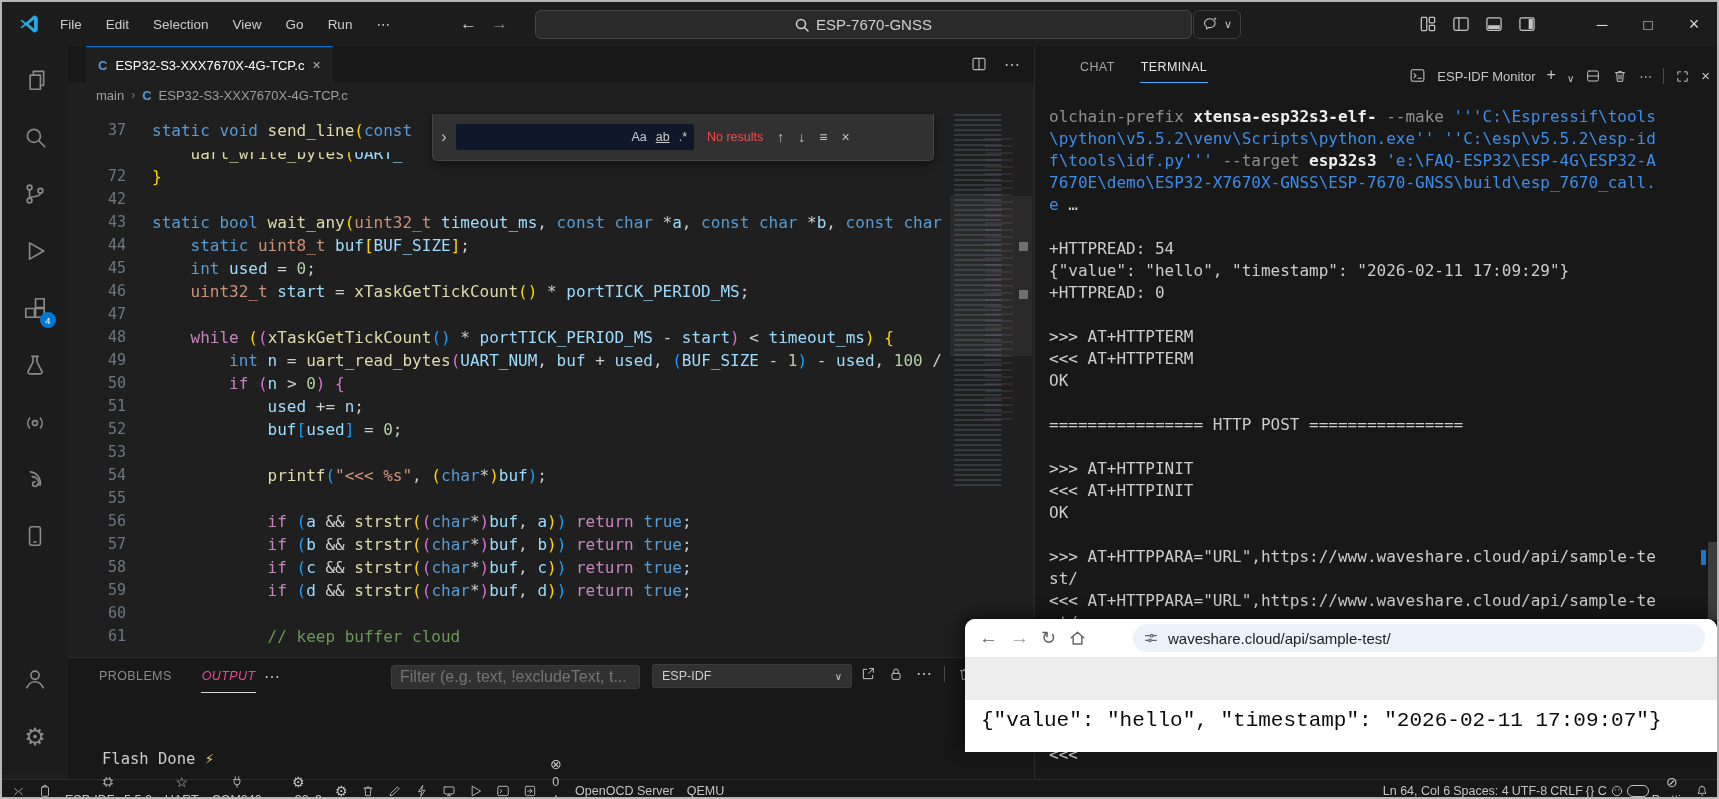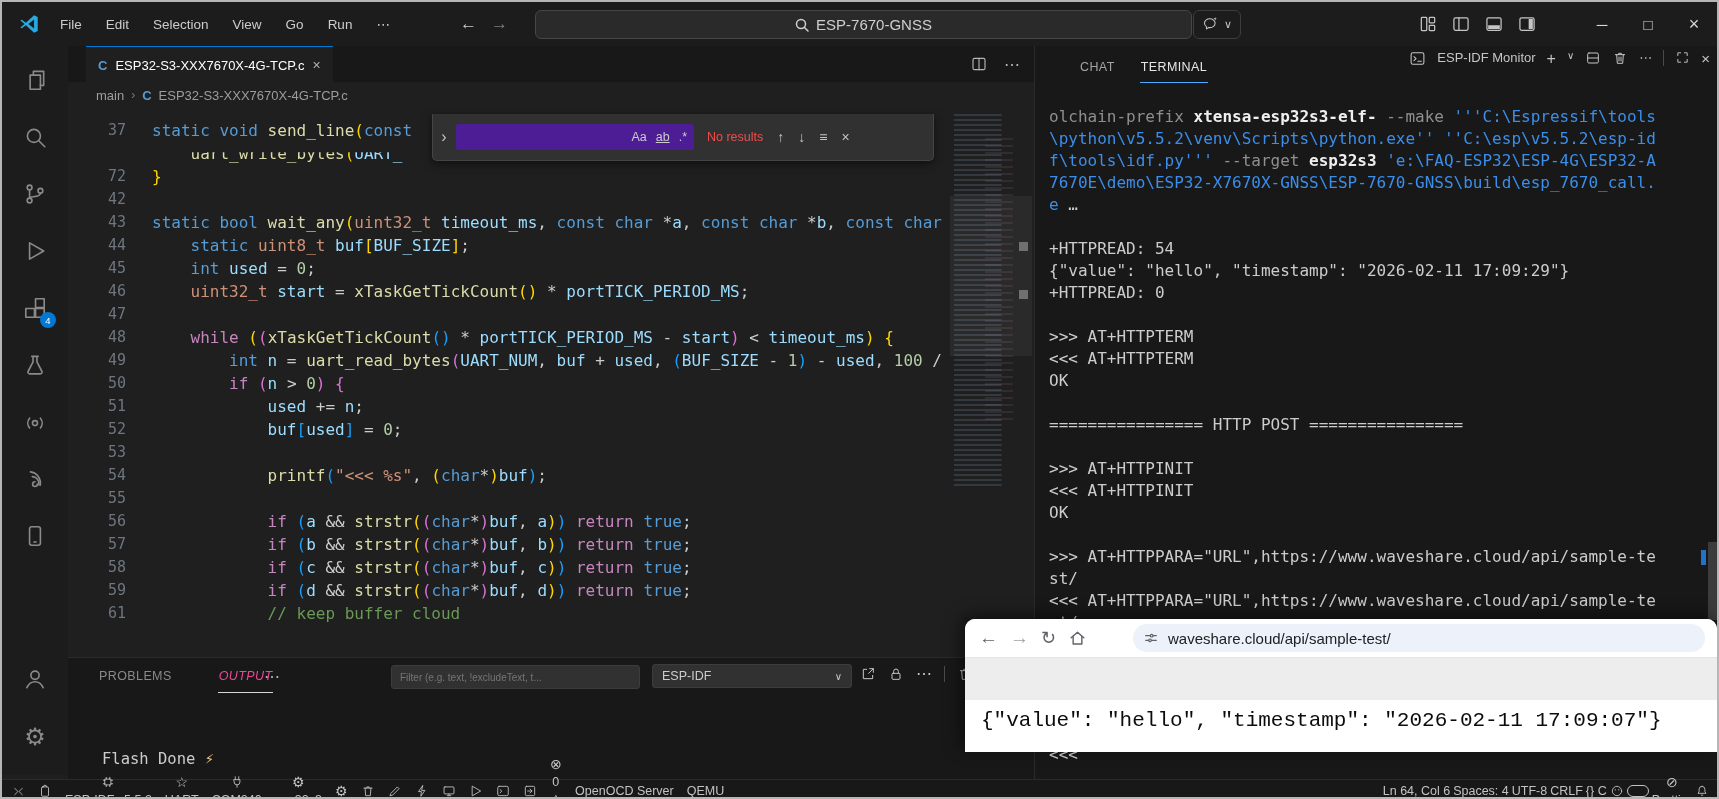--- a/index.html
+++ b/index.html
@@ -43,48 +43,48 @@
   .minimap{position:absolute;left:882px;top:62px;width:82px;height:520px;opacity:.9;background:
      repeating-linear-gradient(180deg,rgba(150,180,215,.20) 0 2px,transparent 2px 5px),
      repeating-linear-gradient(180deg,rgba(210,150,190,.12) 0 2px,transparent 2px 7px);
      background-size:58% 72%,34% 55%;background-position:4px 6px,64% 30px;background-repeat:no-repeat,no-repeat;}
   .mm-slider{position:absolute;left:882px;top:150px;width:82px;height:160px;background:rgba(255,255,255,.05);}
   .ovrsq{position:absolute;width:9px;height:9px;background:rgba(170,170,170,.55);}
 
   
   .findwidget{position:absolute;left:364px;top:68px;width:500px;height:46px;background:#313131;border:1px solid #454545;border-top:none;border-radius:0 0 5px 5px;box-shadow:0 3px 8px rgba(0,0,0,.5);display:flex;align-items:center;z-index:30;}
   .fw-collapse{width:22px;text-align:center;color:#c5c5c5;font-size:16px;}
-  .fw-input{width:238px;height:26px;background:#4c1d95;border:1px solid #303030;border-radius:3px;display:flex;align-items:center;}
+  .fw-input{width:238px;height:26px;background:#0f172a;border:1px solid #303030;border-radius:3px;display:flex;align-items:center;}
   .fw-input input{flex:1;background:transparent;border:none;outline:none;color:#ccc;font-size:13px;padding:0 6px;min-width:20px;}
   .fw-tog{display:flex;gap:9px;margin:0 7px;color:#cccccc;font-size:12.5px;align-items:center;}
   .fw-word{text-decoration:underline;}
   .fw-res{color:#f14c4c;font-size:12.5px;margin-left:12px;white-space:nowrap;}
   .fw-btns{display:flex;gap:14px;margin-left:14px;color:#c5c5c5;font-size:14px;align-items:center;}
 
   
   .rightpanel{position:absolute;left:1032px;top:44px;width:685px;height:733px;background:#181818;border-left:1px solid #2b2b2b;overflow:hidden;}
   .rp-head{position:absolute;left:0;top:4px;right:0;height:34px;display:flex;align-items:center;}
   .rp-tabs{display:flex;gap:24px;margin-left:44px;font-size:12.5px;letter-spacing:.4px;}
   .rp-tab{color:#a3a3a3;padding:8px 1px;}
   .rp-tab.active{color:#e7e7e7;border-bottom:1.5px solid #4daafc;}
-  .rp-actions{position:absolute;right:10px;top:0;height:34px;display:flex;align-items:flex-start;gap:11px;color:#c5c5c5;font-size:13px;}
+  .rp-actions{position:absolute;right:10px;top:0;height:34px;display:flex;align-items:flex-end;gap:11px;color:#c5c5c5;font-size:13px;}
   .rp-sep{width:1px;height:16px;background:#4a4a4a;}
   .term{position:absolute;left:0;top:40px;right:0;bottom:0;overflow:hidden;padding:20px 0 0 14px;font-family:"DejaVu Sans Mono",monospace;font-size:16px;line-height:22px;white-space:pre;}
   .t-dim{color:#8f8f8f;} .t-bold{color:#efefef;font-weight:bold;} .t-path{color:#3b8eea;} .t-pl{color:#cccccc;}
   .rp-scroll{position:absolute;right:2px;top:496px;width:10px;height:78px;background:rgba(121,121,121,.38);}
   .rp-mark{position:absolute;right:14px;top:504px;width:5px;height:15px;background:#2472c8;}
 
   
   .bottompanel{position:absolute;left:66px;top:655px;width:966px;height:122px;background:#181818;border-top:1px solid #2b2b2b;}
-  .bp-tabs{position:absolute;left:30px;top:0;height:36px;display:flex;gap:45px;align-items:center;font-size:12.5px;letter-spacing:.4px;}
+  .bp-tabs{position:absolute;left:30px;top:0;height:36px;display:flex;gap:28px;align-items:center;font-size:12.5px;letter-spacing:.4px;}
   .bp-tab{color:#8a8a8a;padding:9px 1px;}
   .bp-tab.active{color:#ec4899;border-bottom:1.5px solid #d7d7d7;font-style:italic;}
   .bp-more{position:absolute;left:196px;top:9px;color:#b6b6b6;}
   .bp-filter{position:absolute;left:323px;top:7px;width:247px;height:22px;background:#313131;border:1px solid #3c3c3c;border-radius:3px;}
-  .bp-filter input{width:100%;height:100%;background:transparent;border:none;outline:none;color:#989898;font-size:10px;padding:0 8px;box-sizing:border-box;}
+  .bp-filter input{width:100%;height:100%;background:transparent;border:none;outline:none;color:#989898;font-size:16px;padding:0 8px;box-sizing:border-box;}
   .bp-select{position:absolute;left:584px;top:6px;width:200px;height:24px;background:#313131;border:1px solid #3c3c3c;border-radius:3px;display:flex;align-items:center;justify-content:space-between;padding:0 9px;font-size:12.5px;color:#cccccc;box-sizing:border-box;}
   .bp-icons{position:absolute;left:792px;top:6px;display:flex;gap:12px;align-items:center;color:#c5c5c5;}
   .bp-out{position:absolute;left:34px;top:44px;right:10px;font-family:"DejaVu Sans Mono",monospace;font-size:15.5px;line-height:23px;color:#cccccc;white-space:pre;}
   .boltc{color:#e5c07b;}
 
   
   .browser{position:absolute;left:963px;top:617px;width:752px;height:133px;z-index:60;border-radius:10px 10px 0 0;box-shadow:-4px -4px 16px rgba(0,0,0,.5);overflow:hidden;background:#fff;}
   .br-bar{position:absolute;left:0;top:0;right:0;height:38px;background:#ffffff;display:flex;align-items:center;color:#5f6368;}
   .br-nav{display:flex;gap:12px;margin-left:14px;align-items:center;}
   .br-pill{position:absolute;left:168px;top:5px;right:12px;height:28px;background:#edf1f9;border-radius:14px;display:flex;align-items:center;gap:9px;padding-left:10px;color:#5f6368;}
@@ -268,20 +268,21 @@
         <div class="crow"><span class="gut">50</span><span class="ctext"><span class="tk-pl">        </span><span class="tk-ctl">if</span><span class="tk-pl"> </span><span class="tk-b2">(</span><span class="tk-var">n</span><span class="tk-pl"> &gt; </span><span class="tk-num">0</span><span class="tk-b2">)</span><span class="tk-b2"> {</span></span></div>
         <div class="crow"><span class="gut">51</span><span class="ctext"><span class="tk-pl">            </span><span class="tk-var">used</span><span class="tk-pl"> += </span><span class="tk-var">n</span><span class="tk-pl">;</span></span></div>
         <div class="crow"><span class="gut">52</span><span class="ctext"><span class="tk-pl">            </span><span class="tk-var">buf</span><span class="tk-b3">[</span><span class="tk-var">used</span><span class="tk-b3">]</span><span class="tk-pl"> = </span><span class="tk-num">0</span><span class="tk-pl">;</span></span></div>
         <div class="crow"><span class="gut">53</span><span class="ctext"></span></div>
         <div class="crow"><span class="gut">54</span><span class="ctext"><span class="tk-pl">            </span><span class="tk-fn">printf</span><span class="tk-b3">(</span><span class="tk-str">"&lt;&lt;&lt; %s"</span><span class="tk-pl">, </span><span class="tk-b1">(</span><span class="tk-kw">char</span><span class="tk-pl">*</span><span class="tk-b1">)</span><span class="tk-var">buf</span><span class="tk-b3">)</span><span class="tk-pl">;</span></span></div>
         <div class="crow"><span class="gut">55</span><span class="ctext"></span></div>
         <div class="crow"><span class="gut">56</span><span class="ctext"><span class="tk-pl">            </span><span class="tk-ctl">if</span><span class="tk-pl"> </span><span class="tk-b3">(</span><span class="tk-var">a</span><span class="tk-pl"> &amp;&amp; </span><span class="tk-fn">strstr</span><span class="tk-b1">(</span><span class="tk-b2">(</span><span class="tk-kw">char</span><span class="tk-pl">*</span><span class="tk-b2">)</span><span class="tk-var">buf</span><span class="tk-pl">, </span><span class="tk-var">a</span><span class="tk-b1">)</span><span class="tk-b3">)</span><span class="tk-pl"> </span><span class="tk-ctl">return</span><span class="tk-pl"> </span><span class="tk-kw">true</span><span class="tk-pl">;</span></span></div>
         <div class="crow"><span class="gut">57</span><span class="ctext"><span class="tk-pl">            </span><span class="tk-ctl">if</span><span class="tk-pl"> </span><span class="tk-b3">(</span><span class="tk-var">b</span><span class="tk-pl"> &amp;&amp; </span><span class="tk-fn">strstr</span><span class="tk-b1">(</span><span class="tk-b2">(</span><span class="tk-kw">char</span><span class="tk-pl">*</span><span class="tk-b2">)</span><span class="tk-var">buf</span><span class="tk-pl">, </span><span class="tk-var">b</span><span class="tk-b1">)</span><span class="tk-b3">)</span><span class="tk-pl"> </span><span class="tk-ctl">return</span><span class="tk-pl"> </span><span class="tk-kw">true</span><span class="tk-pl">;</span></span></div>
         <div class="crow"><span class="gut">58</span><span class="ctext"><span class="tk-pl">            </span><span class="tk-ctl">if</span><span class="tk-pl"> </span><span class="tk-b3">(</span><span class="tk-var">c</span><span class="tk-pl"> &amp;&amp; </span><span class="tk-fn">strstr</span><span class="tk-b1">(</span><span class="tk-b2">(</span><span class="tk-kw">char</span><span class="tk-pl">*</span><span class="tk-b2">)</span><span class="tk-var">buf</span><span class="tk-pl">, </span><span class="tk-var">c</span><span class="tk-b1">)</span><span class="tk-b3">)</span><span class="tk-pl"> </span><span class="tk-ctl">return</span><span class="tk-pl"> </span><span class="tk-kw">true</span><span class="tk-pl">;</span></span></div>
         <div class="crow"><span class="gut">59</span><span class="ctext"><span class="tk-pl">            </span><span class="tk-ctl">if</span><span class="tk-pl"> </span><span class="tk-b3">(</span><span class="tk-var">d</span><span class="tk-pl"> &amp;&amp; </span><span class="tk-fn">strstr</span><span class="tk-b1">(</span><span class="tk-b2">(</span><span class="tk-kw">char</span><span class="tk-pl">*</span><span class="tk-b2">)</span><span class="tk-var">buf</span><span class="tk-pl">, </span><span class="tk-var">d</span><span class="tk-b1">)</span><span class="tk-b3">)</span><span class="tk-pl"> </span><span class="tk-ctl">return</span><span class="tk-pl"> </span><span class="tk-kw">true</span><span class="tk-pl">;</span></span></div>
+        <div class="crow"><span class="gut">60</span><span class="ctext"></span></div>
         <div class="crow"><span class="gut">61</span><span class="ctext"><span class="tk-pl">            </span><span class="tk-com">// keep buffer cloud</span></span></div>
       </div>
     <div class="minimap"></div>
     <div class="mm-slider"></div>
     <div class="ovrsq" style="left:951px;top:196px"></div>
     <div class="ovrsq" style="left:951px;top:244px"></div>
 
     <div class="findwidget">
       <div class="fw-collapse">›</div>
       <div class="fw-input">

